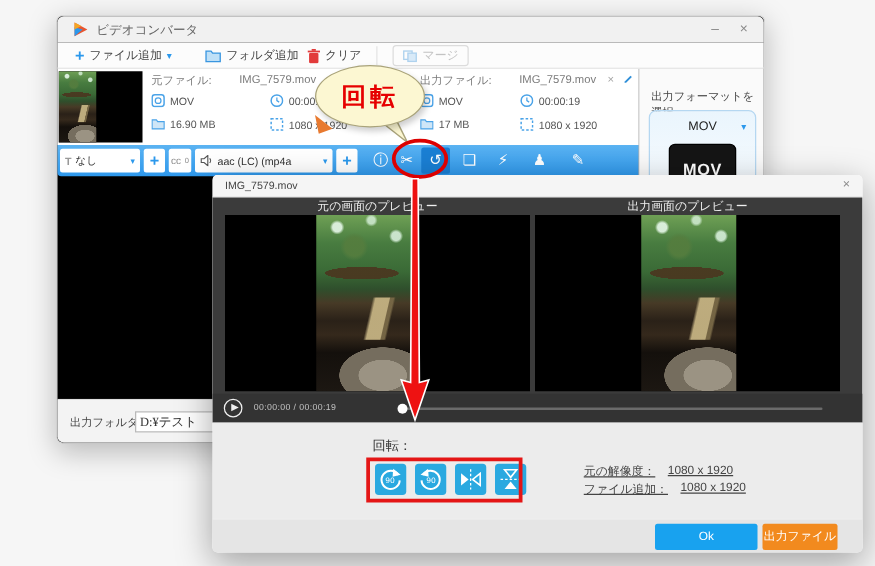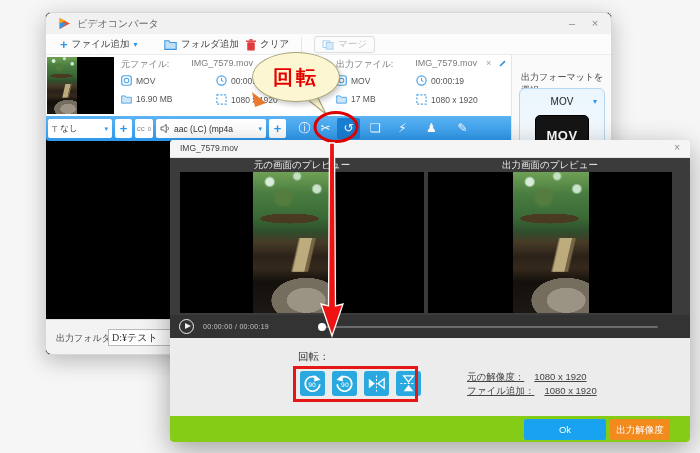--- a/index.html
+++ b/index.html
@@ -77,21 +77,21 @@
   .time-text { position:absolute; left:33px; top:8px; font-size:7px; color:#c4c4c4; letter-spacing:.3px; }
   .seek-line { position:absolute; left:152px; right:32px; top:11px; height:2px; background:#6b6b6b; border-radius:1px; }
   .seek-dot { position:absolute; left:148px; top:8px; width:8px; height:8px; border-radius:50%; background:#fff; }
   .dlg-light { position:absolute; left:0; top:198px; right:0; height:77px; background:#ececec; }
   .rot-label { position:absolute; left:128px; top:12px; font-size:10.5px; color:#333; }
   .rot-box { position:absolute; left:123px; top:28px; width:125px; height:36px; border:3px solid #e41616; }
   .rot-buttons { position:absolute; left:130px; top:33px; display:flex; gap:7px; }
   .rot-btn { width:25px; height:25px; background:#2aa9e0; border-radius:3px; display:flex; align-items:center; justify-content:center; }
   .res-line { position:absolute; font-size:9.5px; color:#444; display:flex; gap:10px;text-decoration:underline; }
   .res1 { left:297px; top:33px; } .res2 { left:297px; top:47px; }
-  .dlg-footer { position:absolute; left:0; top:275px; right:0; height:27px; background:#84cc16; border-top:1px solid #ebebeb; }
+  .dlg-footer { position:absolute; left:0; top:275px; right:0; height:27px; background:#e5e5e5; border-top:1px solid #ebebeb; }
   .dlg-btn { position:absolute; top:3px; height:21px; border:none; border-radius:2px; color:#fff; font-size:9.5px; font-family:inherit; text-align:center; line-height:21px; }
   .btn-ok { left:354px; width:82px; background:#18a2ef; }
   .btn-cancel { left:440px; width:60px; background:#f28a1e; }
 
   
   .anno-svg { position:absolute; inset:0; z-index:40; pointer-events:none; }
   .bubble { position:absolute; left:252px; top:52px; width:88px; height:50px; background:#fcf7d2; border:1.5px solid #a9a37a; border-radius:50%; z-index:45; display:flex; align-items:center; justify-content:center; box-shadow:2px 3px 5px rgba(0,0,0,.2); }
   .bubble span { font-size:20px; font-weight:bold; color:#e60000; letter-spacing:3px; }
 
   
@@ -345,21 +345,21 @@
         <span>1080 x 1920</span>
       </div>
       <div class="res-line res2">
         <span>ファイル追加：</span>
         <span>1080 x 1920</span>
       </div>
     </div>
 
     <div class="dlg-footer">
       <button class="dlg-btn btn-ok">Ok</button>
-      <button class="dlg-btn btn-cancel">出力解像度</button>
+      <button class="dlg-btn btn-cancel">出力ファイル</button>
     </div>
   </div>
 
   <div class="bubble">
     <span>回転</span>
   </div>
   <svg class="anno-svg" viewBox="0 0 700 453">
 
     <polygon points="303,96 326,114 315,92" fill="#fcf7d2" stroke="#a9a37a" stroke-width="1.2"></polygon>
 

